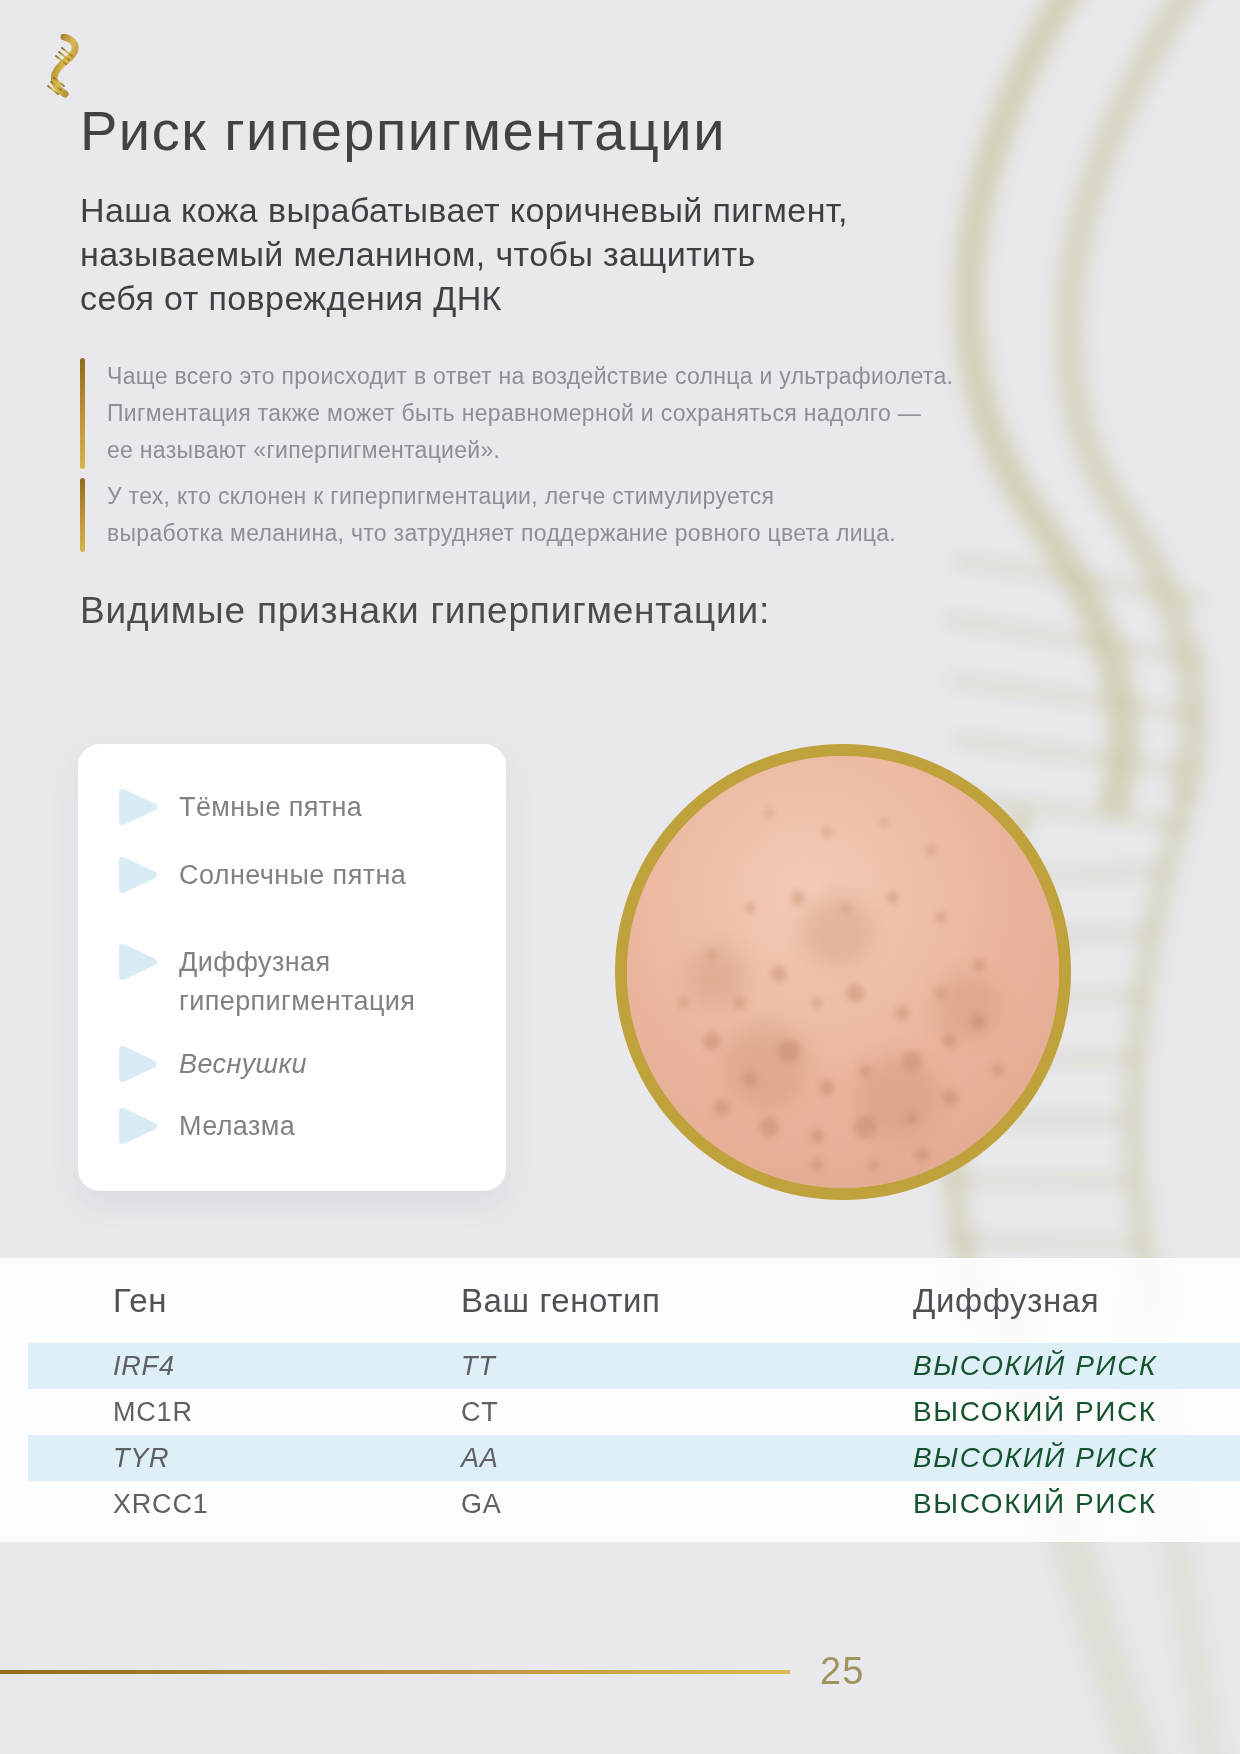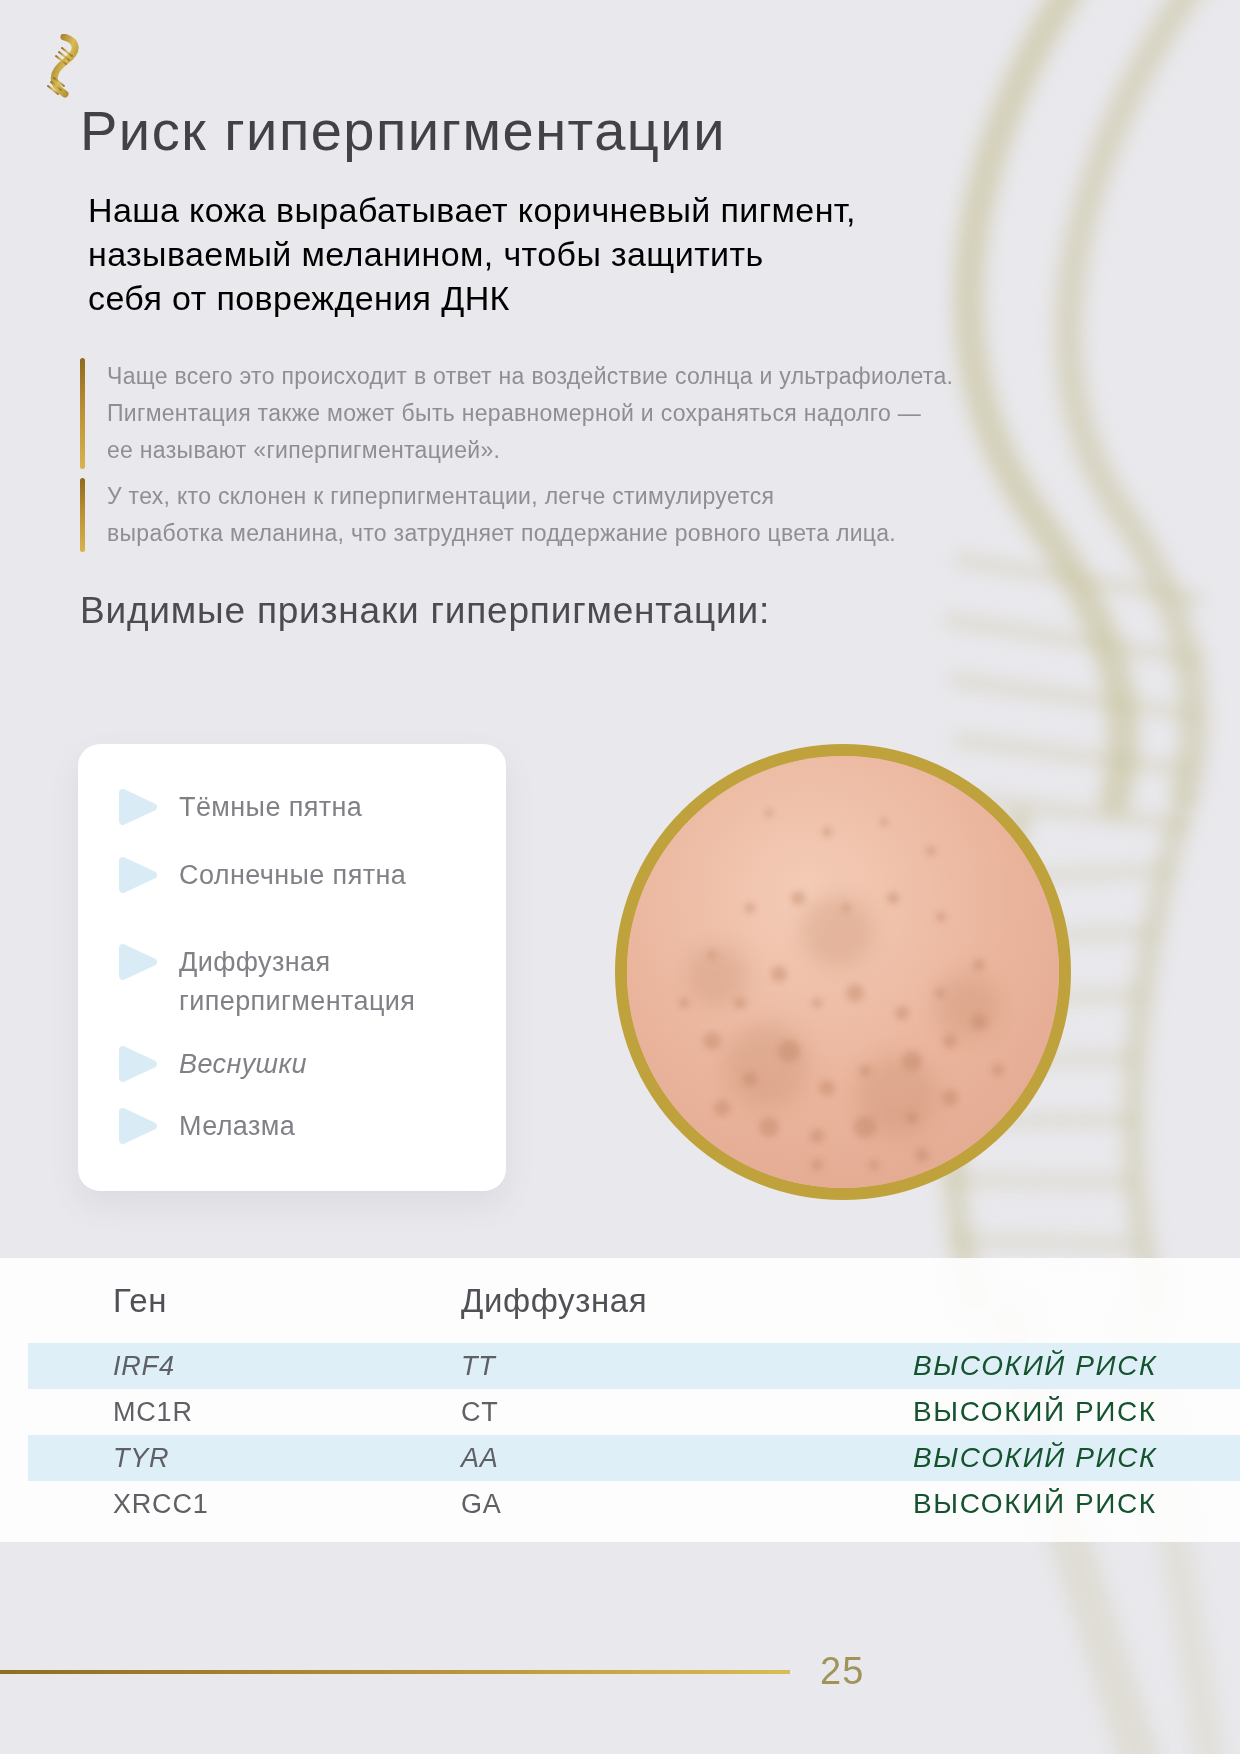--- a/index.html
+++ b/index.html
@@ -17,22 +17,22 @@
 
   
   #logo{left:42px;top:34px;width:42px;height:66px;z-index:3;}
 
   
   #page-title{
     left:80px;top:98px;z-index:2;
     font-size:56px;font-weight:200;color:#414146;letter-spacing:1.5px;
   }
   #intro-text{
-    left:88px;top:188px;width:900px;z-index:2;
-    font-size:34px;font-weight:300;color:#000000;line-height:44px;letter-spacing:.4px;
+    left:80px;top:188px;width:900px;z-index:2;
+    font-size:34px;font-weight:300;color:#404040;line-height:44px;letter-spacing:.4px;
   }
   .quote{left:80px;width:900px;z-index:2;display:flex;}
   #quote-1{top:358px;}
   #quote-2{top:478px;}
   .quote-bar{
     width:5px;flex:0 0 5px;border-radius:3px;margin-right:22px;
     background:linear-gradient(180deg,#8f6a1e 0%,#b98f33 45%,#d7b44e 100%);
   }
   .quote-text{
     font-size:23px;font-weight:300;color:#8e8f94;line-height:37px;letter-spacing:.3px;
@@ -272,20 +272,21 @@
       <circle cx="295" cy="399" r="7"></circle>
         <circle cx="57" cy="247" r="5"></circle>
         <circle cx="371" cy="314" r="6"></circle>
     </g>
   </svg>
 </div>
 
 <div id="gene-table" class="abs">
   <div class="t-head">
     <div class="cell">Ген</div>
+    <div class="cell">Ваш генотип</div>
     <div class="cell">Диффузная</div>
   </div>
   <div class="t-row blue">
     <div class="gene">IRF4</div>
     <div class="genotype">TT</div>
     <div class="result">ВЫСОКИЙ РИСК</div>
   </div>
   <div class="t-row">
     <div class="gene">MC1R</div>
     <div class="genotype">CT</div>

